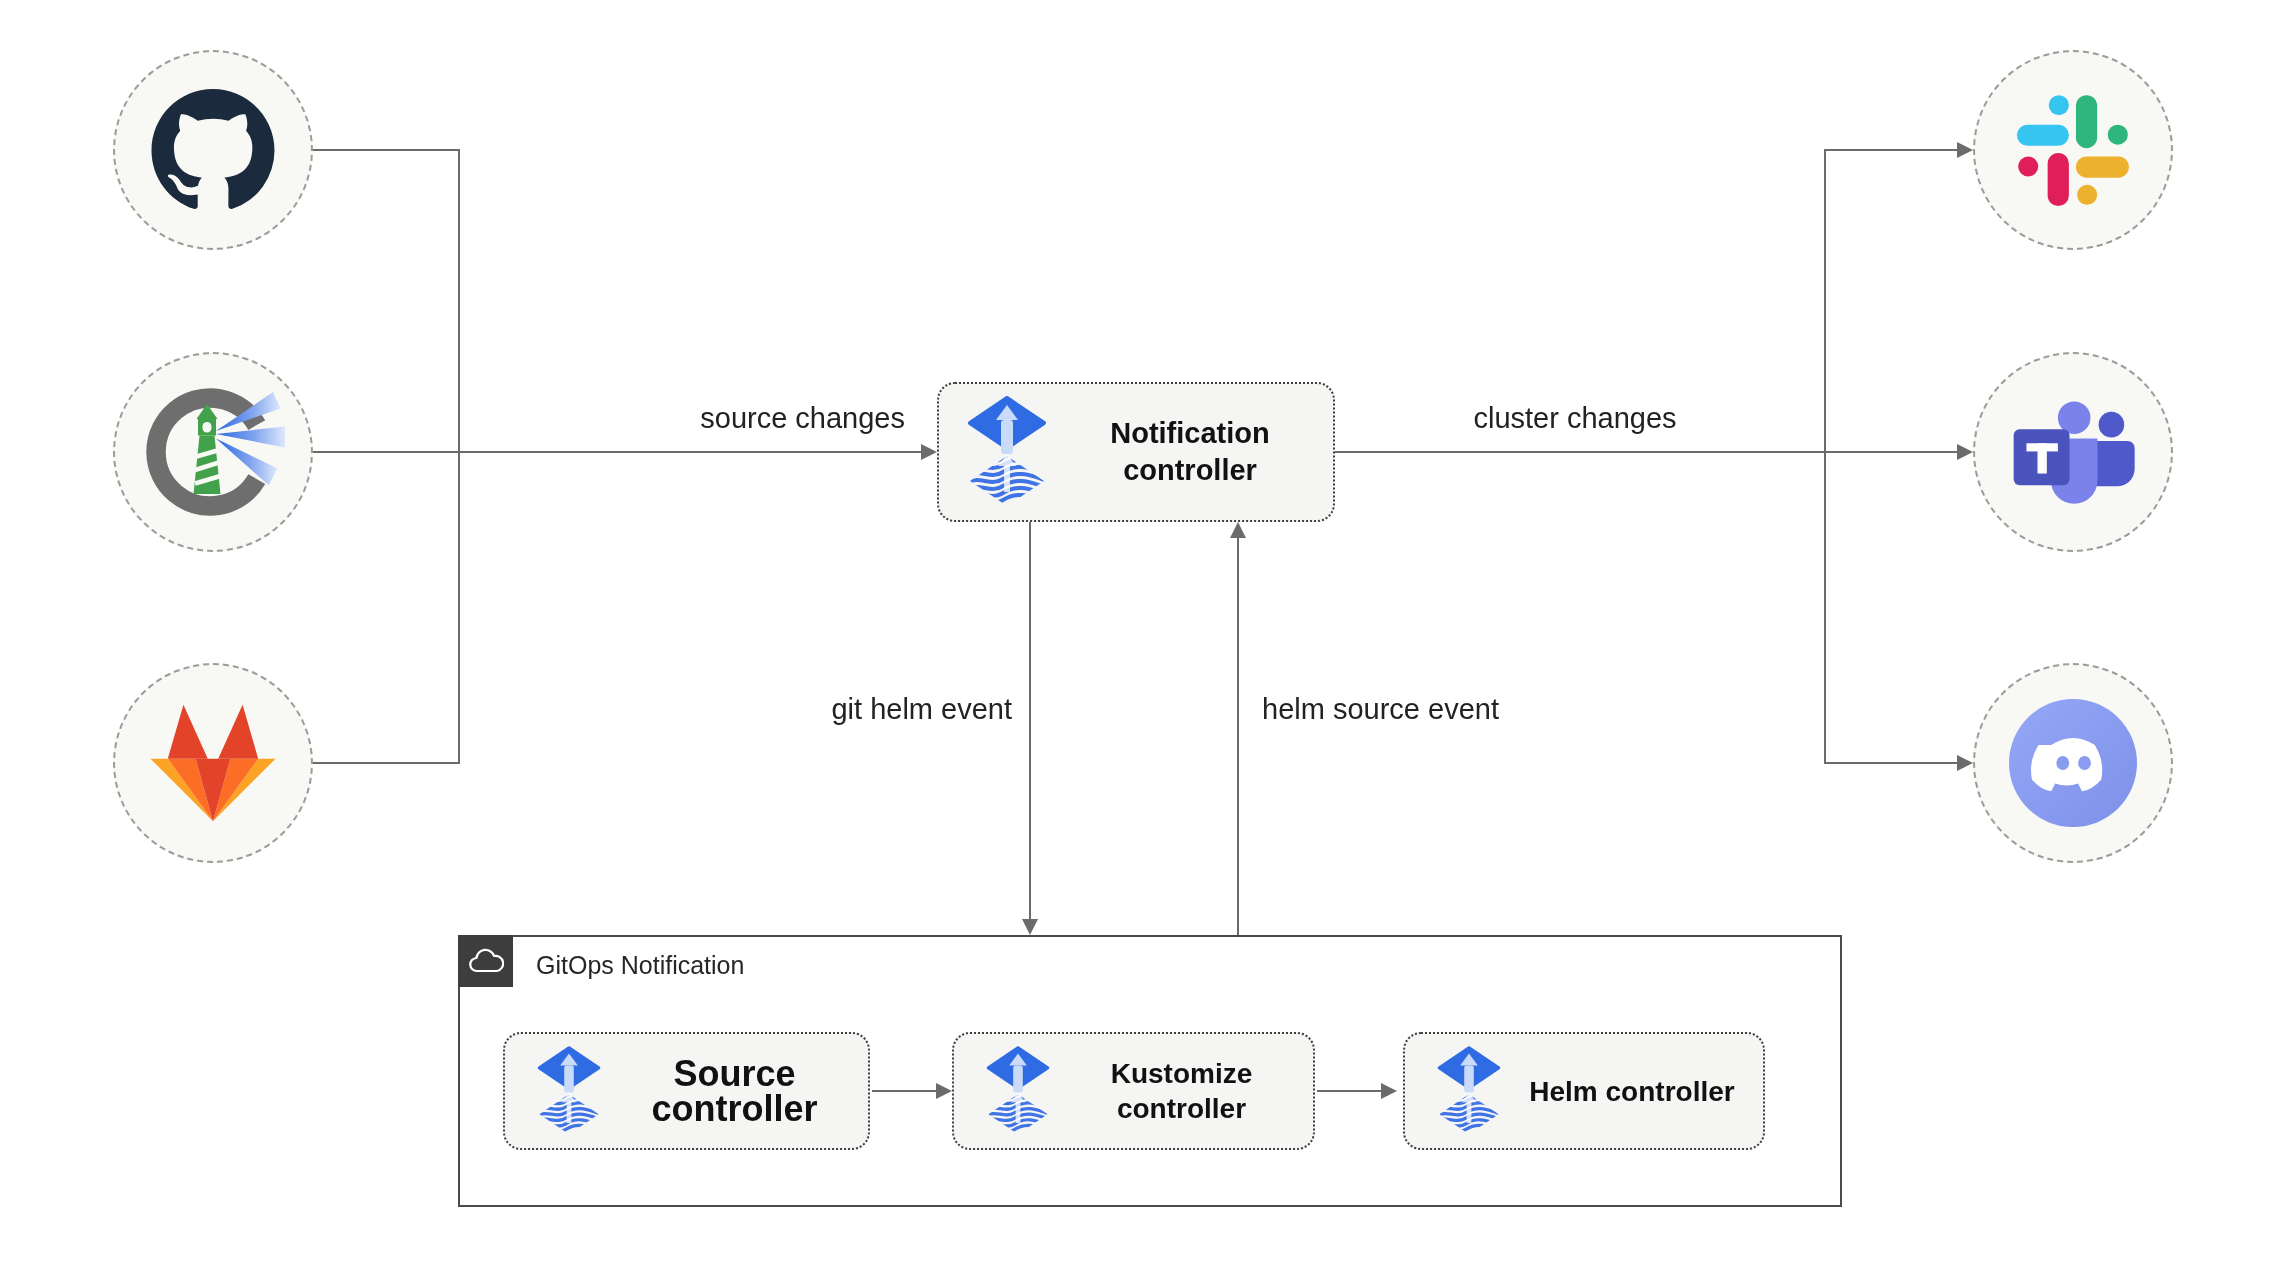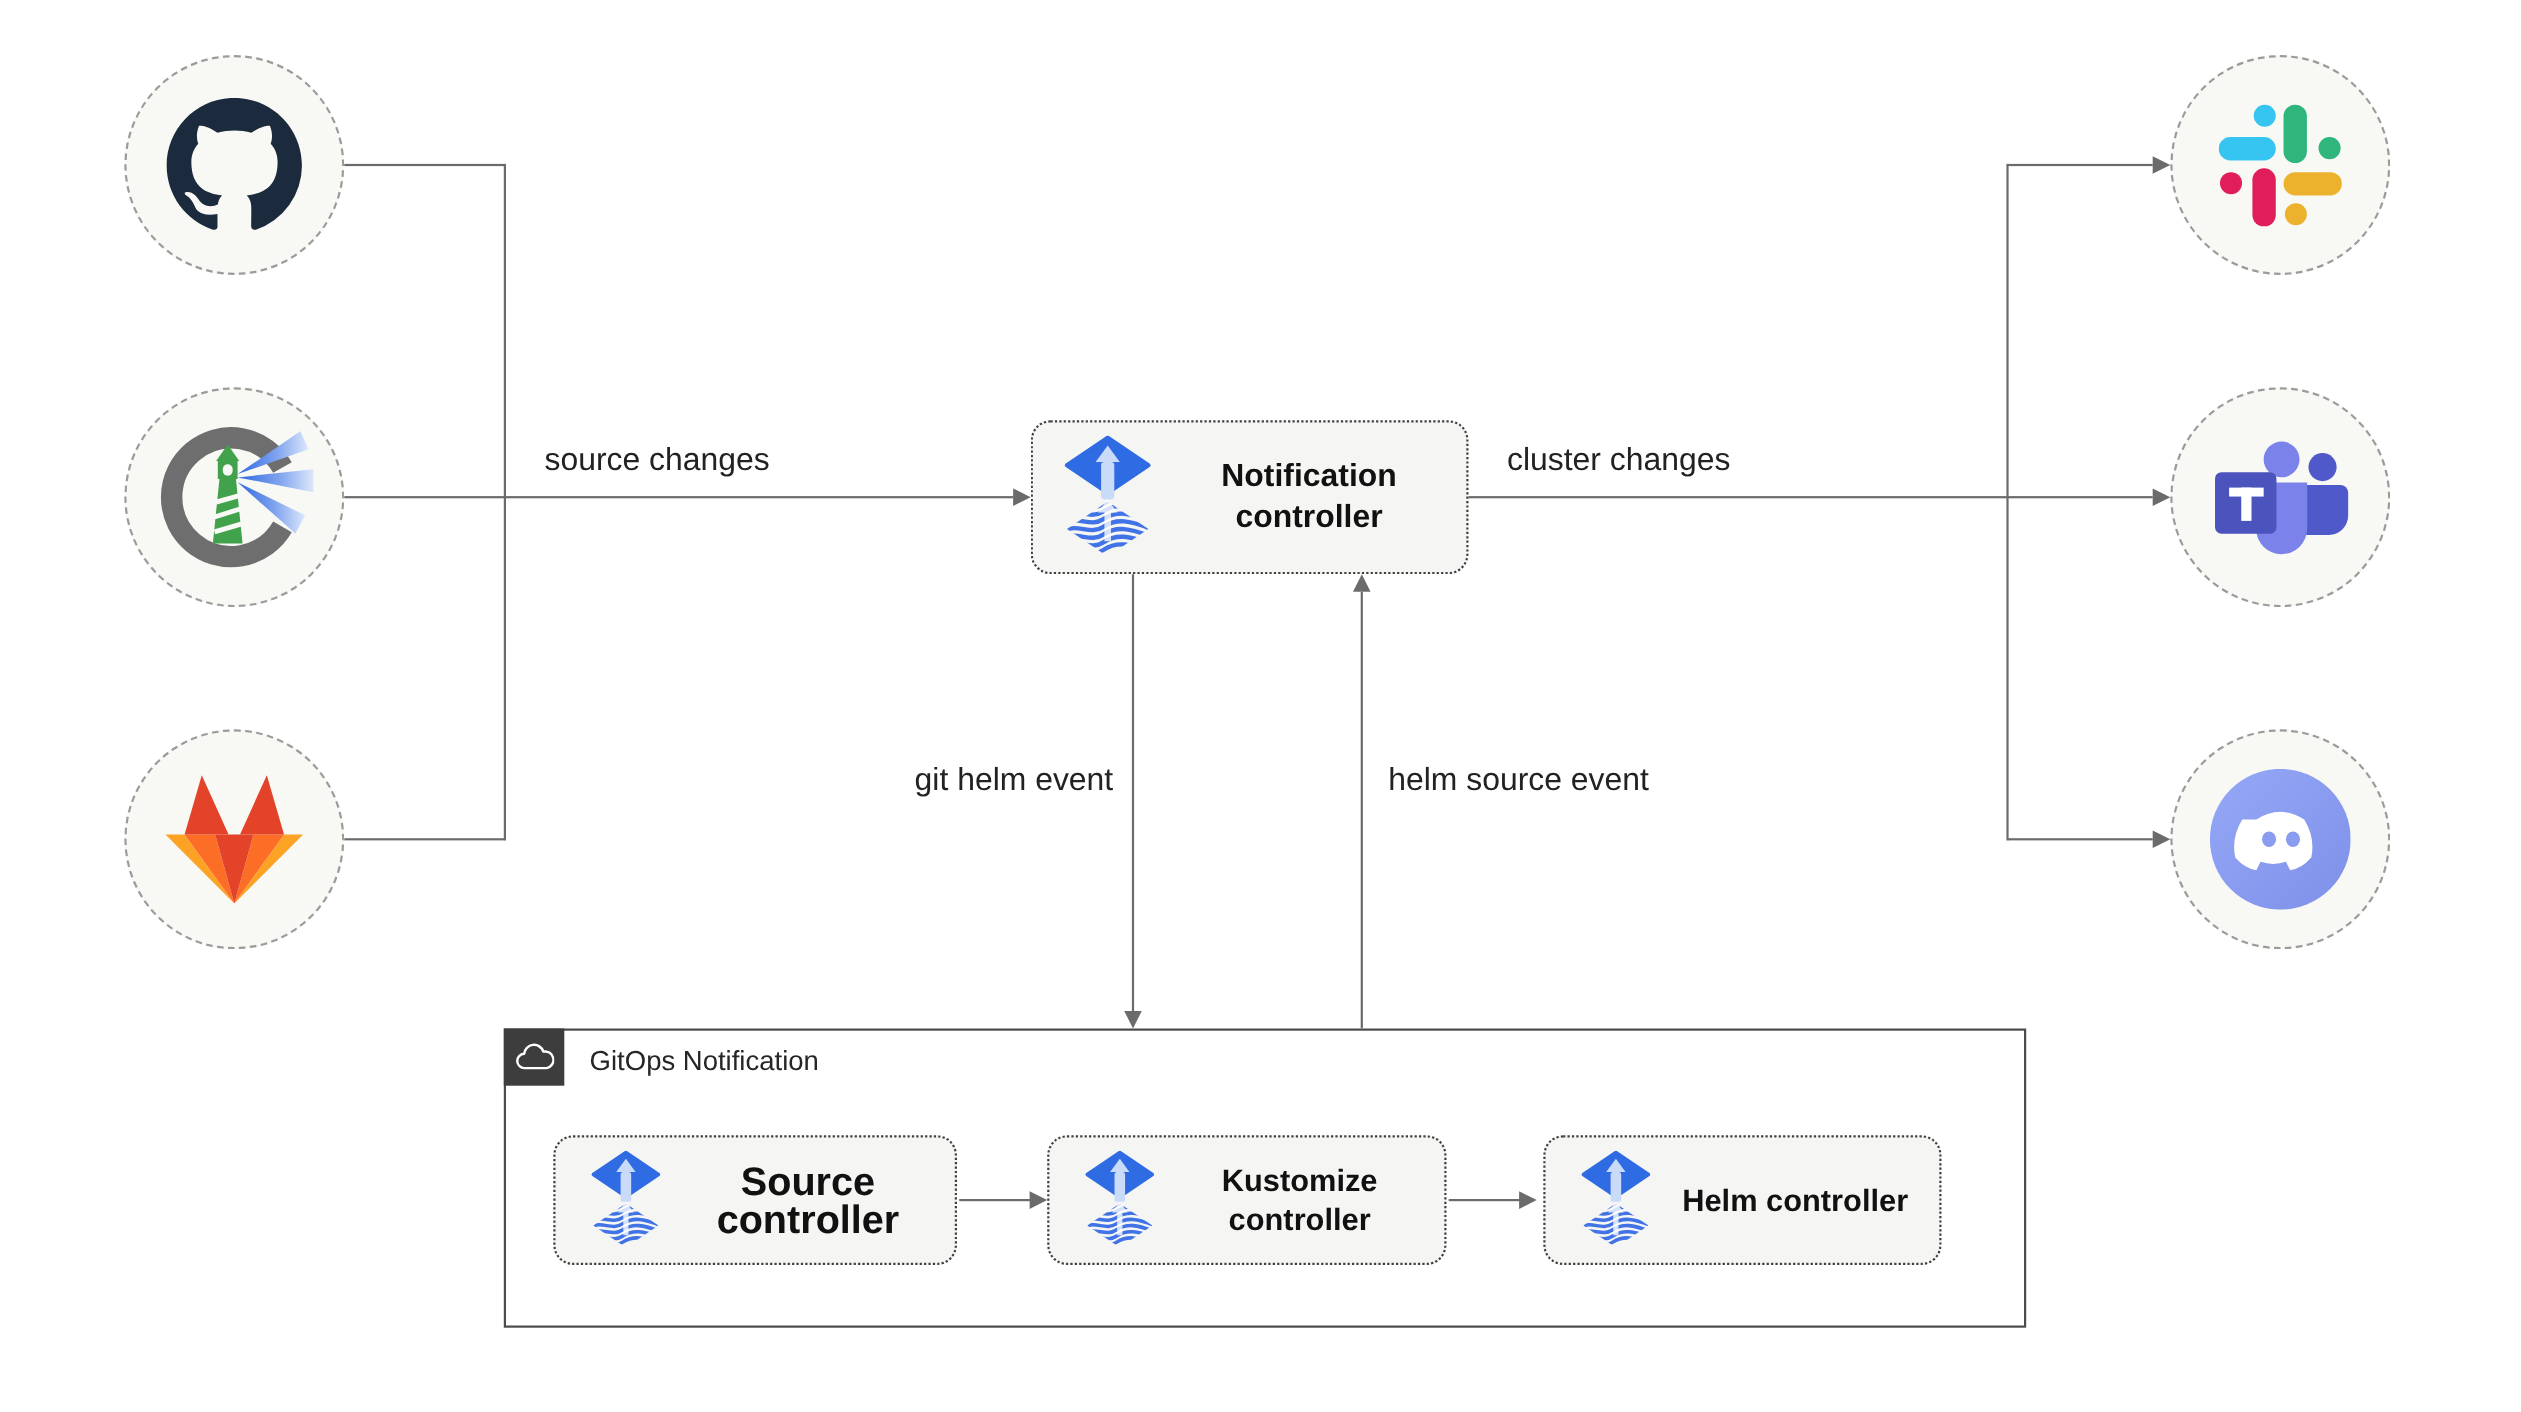--- a/index.html
+++ b/index.html
@@ -130,22 +130,22 @@
   <div class="line hline" style="left:1825px;top:762px;width:132px"></div>
   <div class="arrow-r" style="left:1957px;top:142px"></div>
   <div class="arrow-r" style="left:1957px;top:444px"></div>
   <div class="arrow-r" style="left:1957px;top:755px"></div>
 
   <div class="line vline" style="left:1029px;top:522px;height:398px"></div>
   <div class="arrow-d" style="left:1022px;top:919px"></div>
   <div class="line vline" style="left:1237px;top:538px;height:397px"></div>
   <div class="arrow-u" style="left:1230px;top:522px"></div>
 
-  <div class="edge-label" style="left:495px;top:402px;width:410px;text-align:left">source changes</div>
-  <div class="edge-label" style="left:1370px;top:402px;width:410px;text-align:left">cluster changes</div>
+  <div class="edge-label" style="left:495px;top:402px;width:410px;text-align:right">source changes</div>
+  <div class="edge-label" style="left:1370px;top:402px;width:410px;text-align:center">cluster changes</div>
   <div class="edge-label" style="left:700px;top:693px;width:312px;text-align:right">git helm event</div>
   <div class="edge-label" style="left:1262px;top:693px;width:420px;text-align:left">helm source event</div>
 
   <div class="ctrl-box" style="left:937px;top:382px;width:398px;height:140px;padding-left:28px">
     <svg width="80" height="112" viewBox="0 0 80 112">
       <polygon points="40,2 77,27 40,52 3,27" fill="#2f6be3" stroke="#2f6be3" stroke-width="4" stroke-linejoin="round"></polygon>
       <polygon points="40,9 29,24 51,24" fill="#c9dbf8"></polygon>
       <rect x="34" y="24" width="12" height="34" rx="3" fill="#c9dbf8"></rect>
       <g clip-path="url(#fluxwave)" stroke="#3f73e6" stroke-width="4" fill="none">
         <path d="M0,66 C12,58 24,70 36,62 S60,56 80,64"></path>

